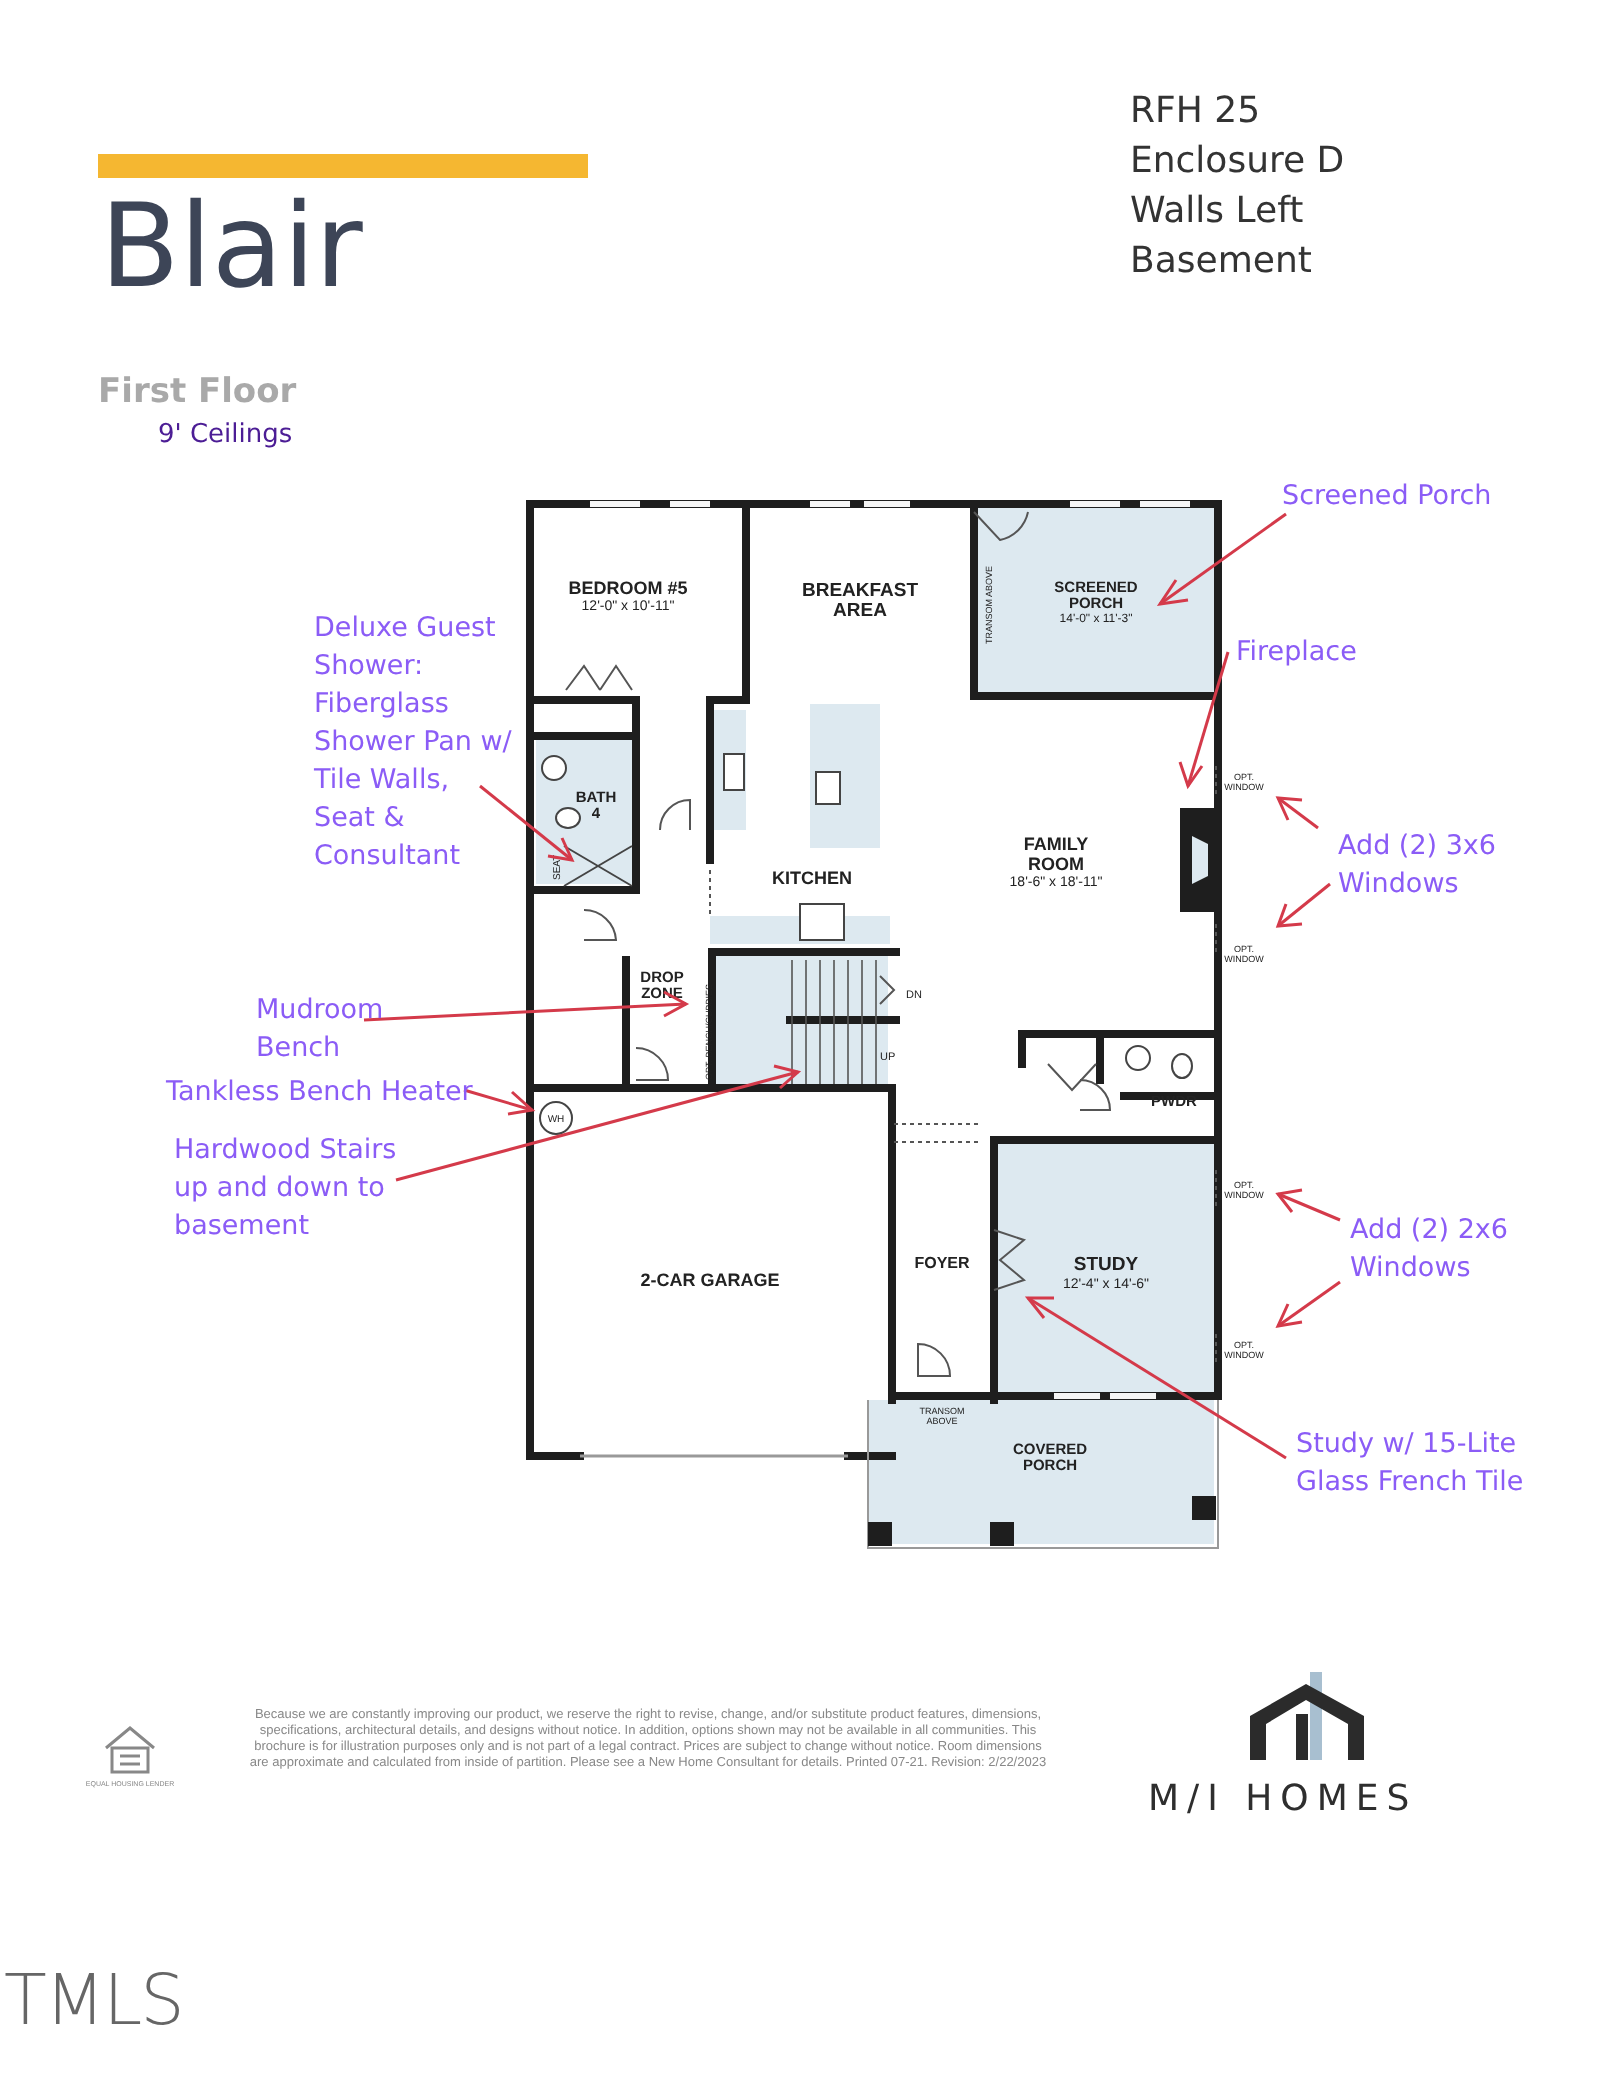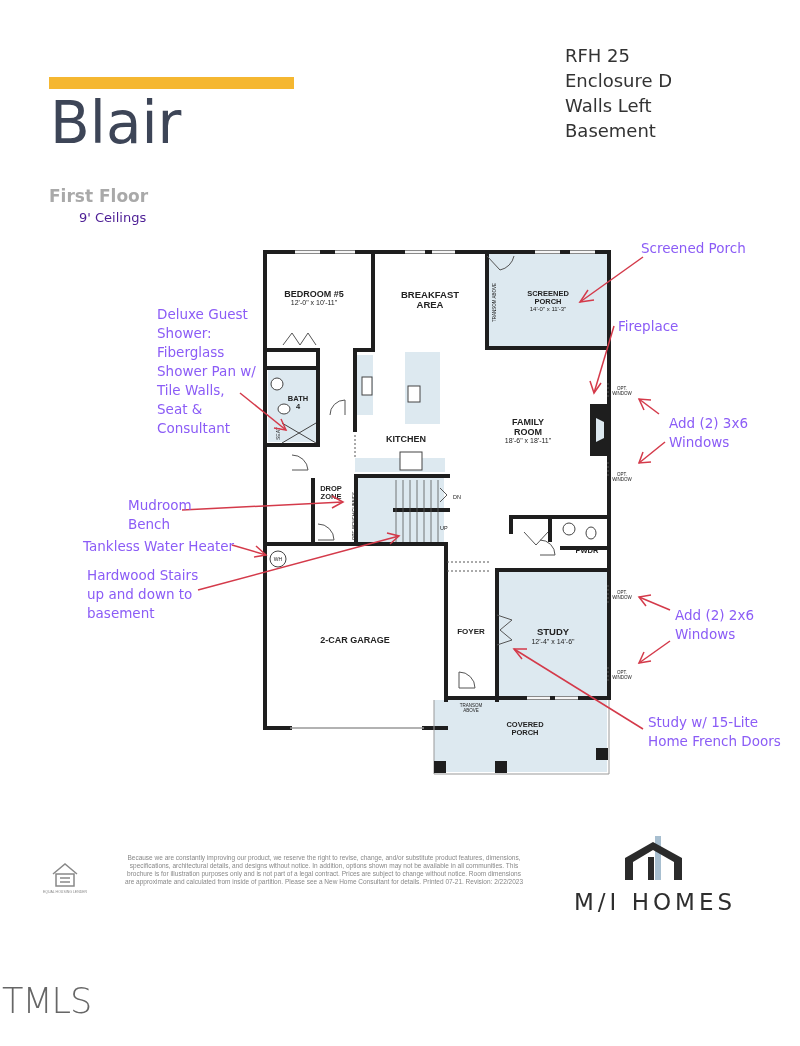--- a/index.html
+++ b/index.html
@@ -7,21 +7,21 @@
   .abs { position: absolute; }
   .accent-bar { left: 49px; top: 77px; width: 245px; height: 12px; background: #f5b731; }
   .title { left: 50px; top: 88px; font-family: "DejaVu Sans", sans-serif; font-size: 58px; color: #3d4557; letter-spacing: 0px; line-height: 70px; font-weight: normal; text-align: center; }
   .floor-label { left: 49px; top: 186px; font-family: "DejaVu Sans", sans-serif; font-size: 17px; color: #a9a9a9; font-weight: bold; }
   .ceiling-label { left: 64px; top: 210px; font-family: "DejaVu Sans", sans-serif; font-size: 13px; color: #4c1d95; margin-left: 15px; }
   .plan-info { left: 565px; top: 43px; font-family: "DejaVu Sans", sans-serif; font-size: 18px; color: #333; line-height: 25px; }
   .plan-info div { white-space: nowrap; }
   .callout { font-family: "DejaVu Sans", sans-serif; font-size: 13.5px; color: #8b5cf6; line-height: 19px; white-space: nowrap; }
   .plan-svg { left: 0; top: 0; width: 800px; height: 1046px; }
   .disclaimer { left: 124px; top: 854px; width: 400px; font-size: 6.5px; color: #888; text-align: center; line-height: 8px; }
-  .logo-text { left: 574px; top: 889px; font-family: "DejaVu Sans", sans-serif; font-size: 23px; color: #2e2e2e; letter-spacing: 4px; white-space: nowrap; }
+  .logo-text { left: 574px; top: 889px; font-family: "DejaVu Sans", sans-serif; font-size: 18px; color: #2e2e2e; letter-spacing: 4px; white-space: nowrap; }
   .tmls { left: 2px; top: 981px; font-family: "DejaVu Sans", sans-serif; font-size: 35px; color: #666; letter-spacing: -1px; font-weight: 200; }
   .rlabel { font-family: "Liberation Sans", sans-serif; font-weight: bold; fill: #222; }
   .rdim { font-family: "Liberation Sans", sans-serif; fill: #222; }
 </style>
 </head>
 <body>
 
 <div class="abs accent-bar"></div>
 <div class="abs title">Blair</div>
 <div class="abs floor-label">First Floor</div>
@@ -245,36 +245,36 @@
 <div class="abs callout" style="left:669px; top:414px;">
   <div>Add (2) 3x6</div>
   <div>Windows</div>
 </div>
 <div class="abs callout" style="left:675px; top:606px;">
   <div>Add (2) 2x6</div>
   <div>Windows</div>
 </div>
 <div class="abs callout" style="left:648px; top:713px;">
   <div>Study w/ 15-Lite</div>
-  <div>Home French Doors</div>
+  <div>Glass French Tile</div>
 </div>
 <div class="abs callout" style="left:157px; top:305px;">
   <div>Deluxe Guest</div>
   <div>Shower:</div>
   <div>Fiberglass</div>
   <div>Shower Pan w/</div>
   <div>Tile Walls,</div>
   <div>Seat &amp;</div>
   <div>Consultant</div>
 </div>
 <div class="abs callout" style="left:128px; top:496px;">
   <div>Mudroom</div>
   <div>Bench</div>
 </div>
-<div class="abs callout" style="left:83px; top:537px;">Tankless Water Heater</div>
+<div class="abs callout" style="left:83px; top:537px;">Tankless Bench Heater</div>
 <div class="abs callout" style="left:87px; top:566px;">
   <div>Hardwood Stairs</div>
   <div>up and down to</div>
   <div>basement</div>
 </div>
 
 <div class="abs disclaimer">Because we are constantly improving our product, we reserve the right to revise, change, and/or substitute product features, dimensions, specifications, architectural details, and designs without notice. In addition, options shown may not be available in all communities. This brochure is for illustration purposes only and is not part of a legal contract. Prices are subject to change without notice. Room dimensions are approximate and calculated from inside of partition. Please see a New Home Consultant for details. Printed 07-21. Revision: 2/22/2023</div>
 <div class="abs logo-text">M/I HOMES</div>
 <div class="abs tmls">TMLS</div>
 

